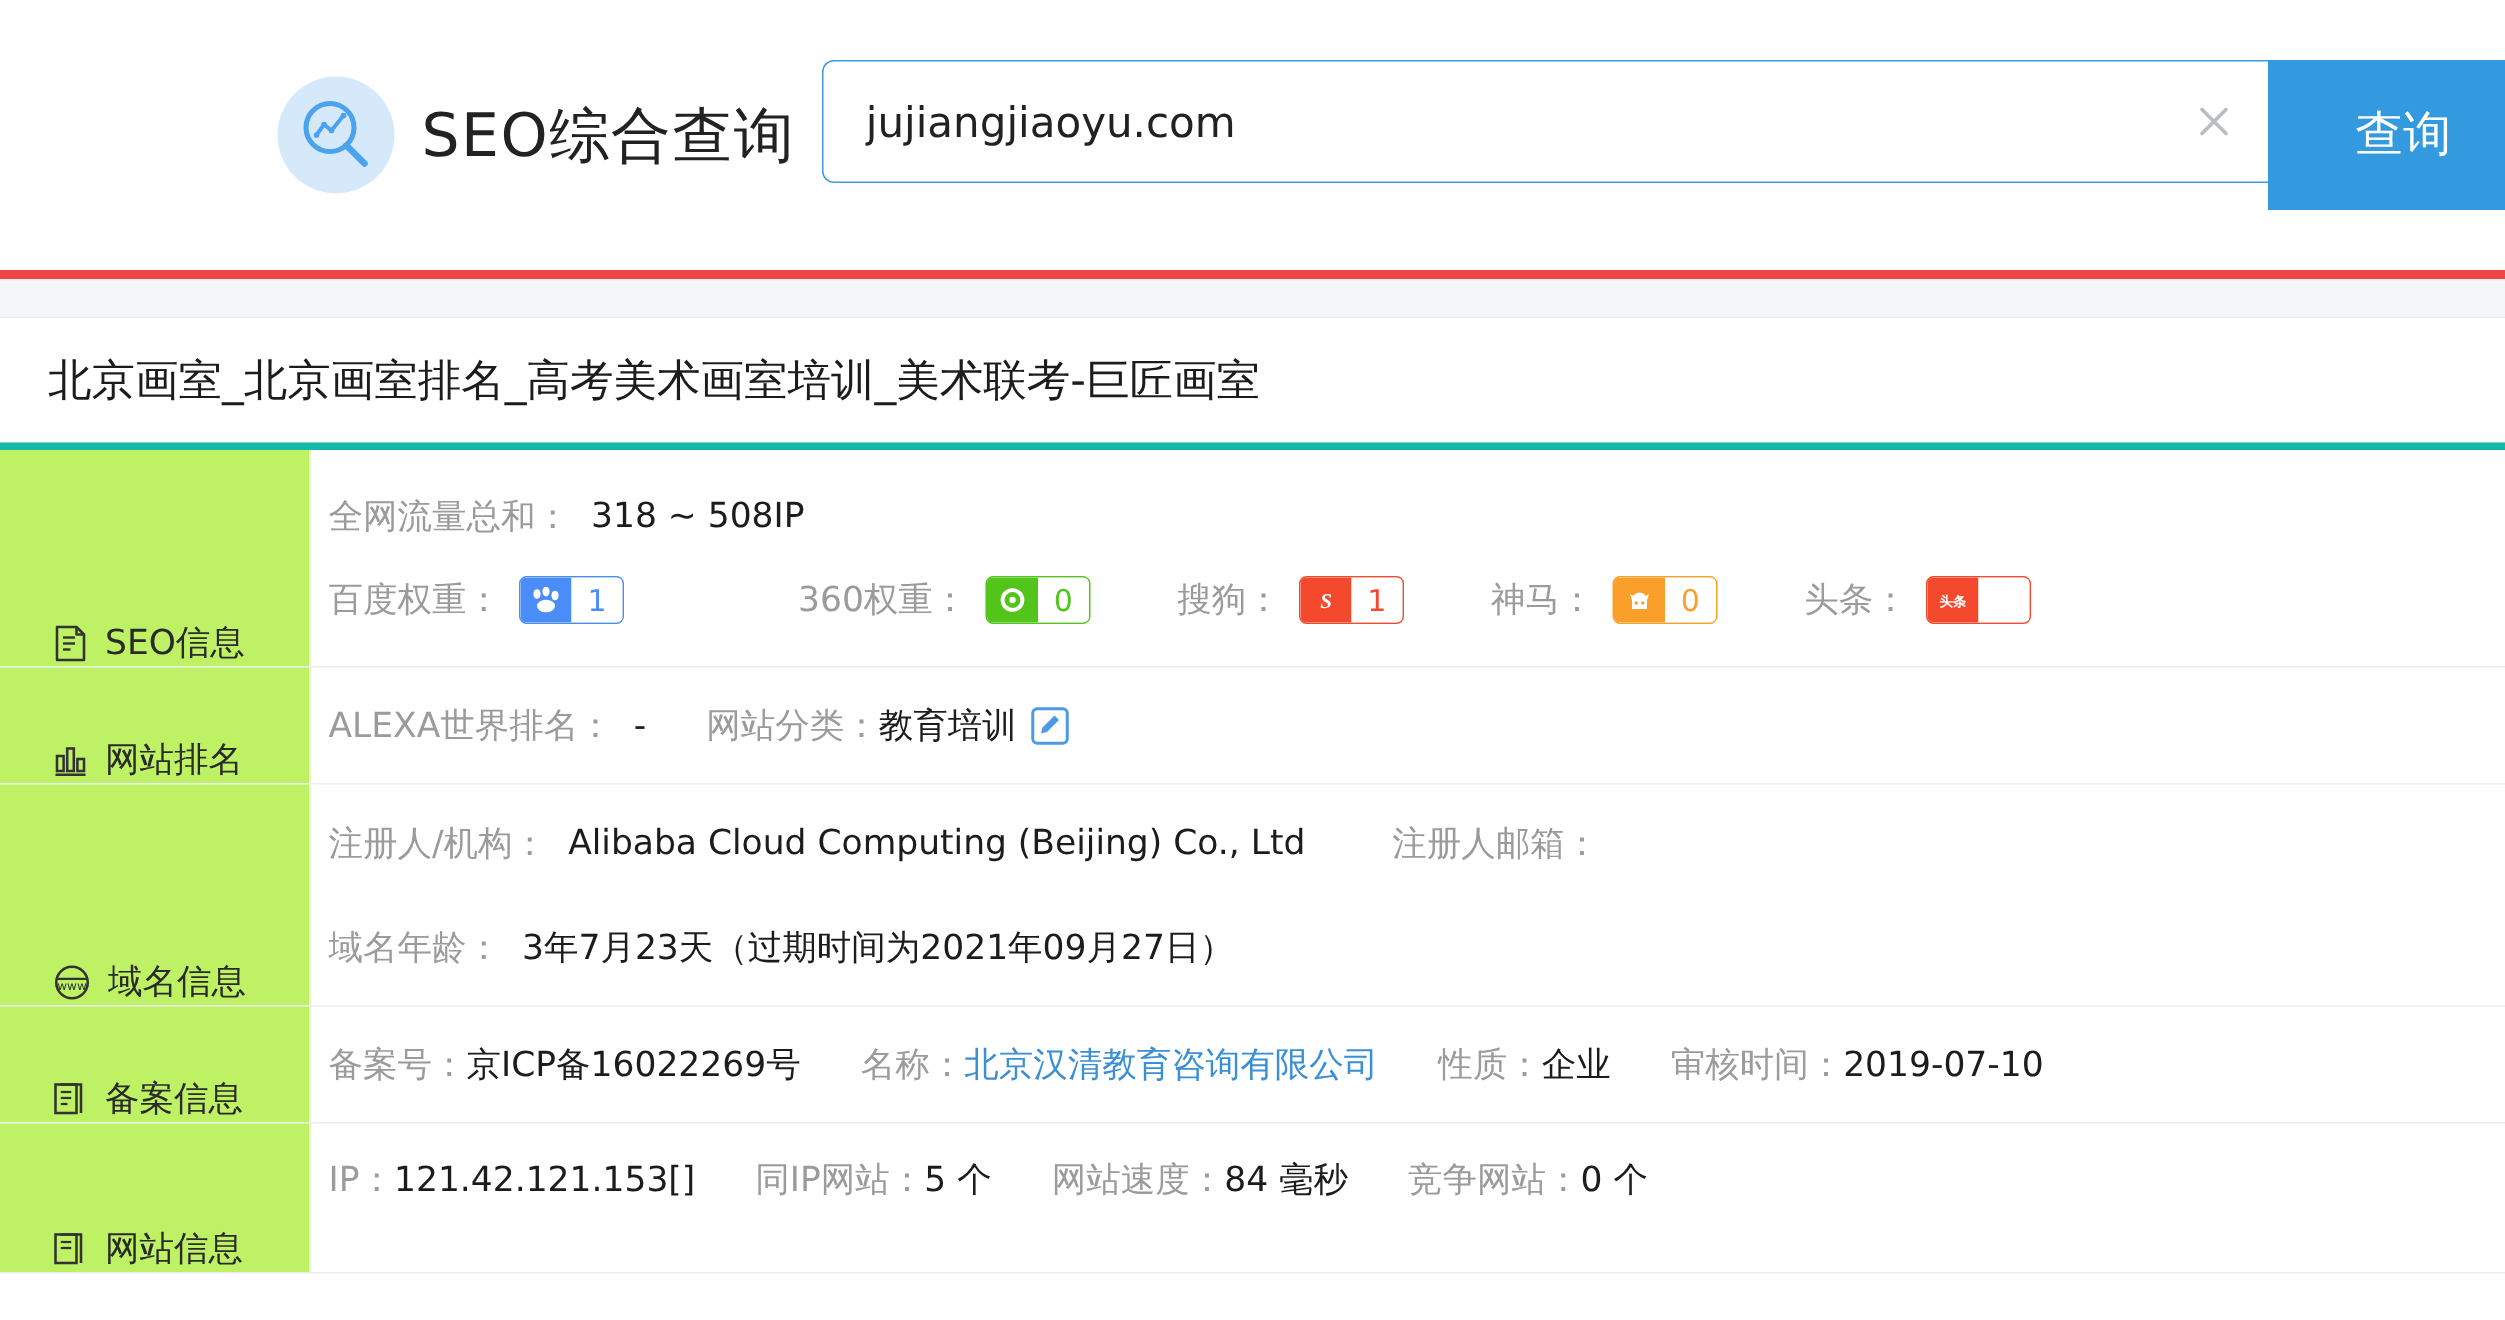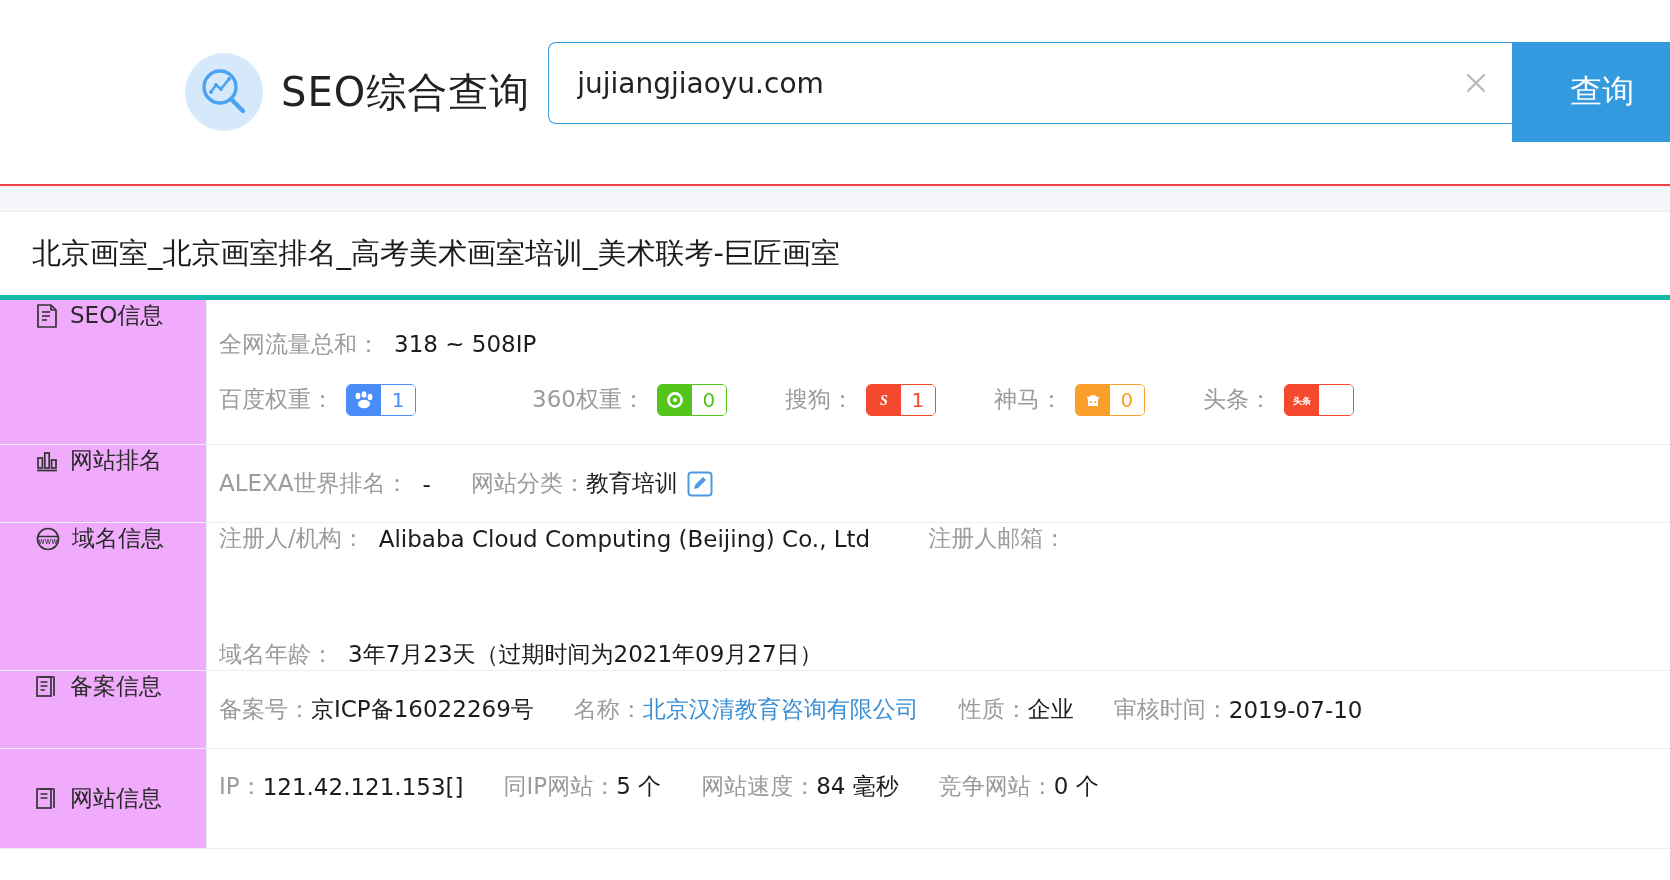--- a/index.html
+++ b/index.html
@@ -10,21 +10,21 @@
     overflow: hidden;
   }
 
   
   .header {
     height: 186px;
     background: #ffffff;
     display: flex;
     align-items: center;
     padding-left: 185px;
-    border-bottom: 2px solid #ef4444;
+    border-bottom: 6px solid #ef4444;
     position: relative;
   }
   .logo-wrap { display: flex; align-items: center; flex: 0 0 auto; }
   .logo-circle {
     width: 78px; height: 78px; border-radius: 50%;
     background: #d6e9fb;
     display: flex; align-items: center; justify-content: center;
     flex: 0 0 auto;
   }
   .brand-name {
@@ -87,23 +87,23 @@
   }
 
   
   .info-table { width: 100%; }
   .info-row {
     display: flex;
     border-bottom: 1px solid #ebeef3;
   }
   .row-label {
     width: 207px; flex: 0 0 207px;
-    background: #f0abfc;
+    background: #bef264;
     border-right: 1px solid #ebeef3;
-    display: flex; align-items: flex-start;
+    display: flex; align-items: flex-end;
     padding-left: 34px;
   }
   .row-label-inner { display: flex; align-items: center; gap: 10px; }
   .row-label-text {
     font-size: 23px; color: #2a2a2a;
     font-family: "DejaVu Sans", "Liberation Sans", sans-serif;
     white-space: nowrap;
   }
   .row-body {
     flex: 1 1 auto;
@@ -122,21 +122,21 @@
   .val-link { color: #3b8fd4; }
   .gap-lg { display: inline-block; width: 58px; }
   .gap-md { display: inline-block; width: 40px; }
   .gap-sm { display: inline-block; width: 14px; }
 
   
   .row-seo { height: 145px; }
   .row-seo .row-body { justify-content: center; gap: 24px; }
   .row-rank { height: 78px; }
   .row-domain { height: 148px; }
-  .row-domain .row-body { gap: 38px; justify-content: space-between; }
+  .row-domain .row-body { gap: 38px; }
   .row-icp { height: 78px; }
   .row-site { height: 100px; }
 
   
   .badge-line { display: flex; align-items: center; }
   .wgroup { display: flex; align-items: center; }
   .badge {
     display: inline-flex; align-items: center;
     height: 32px; border-radius: 5px; overflow: hidden;
     border: 1px solid;

